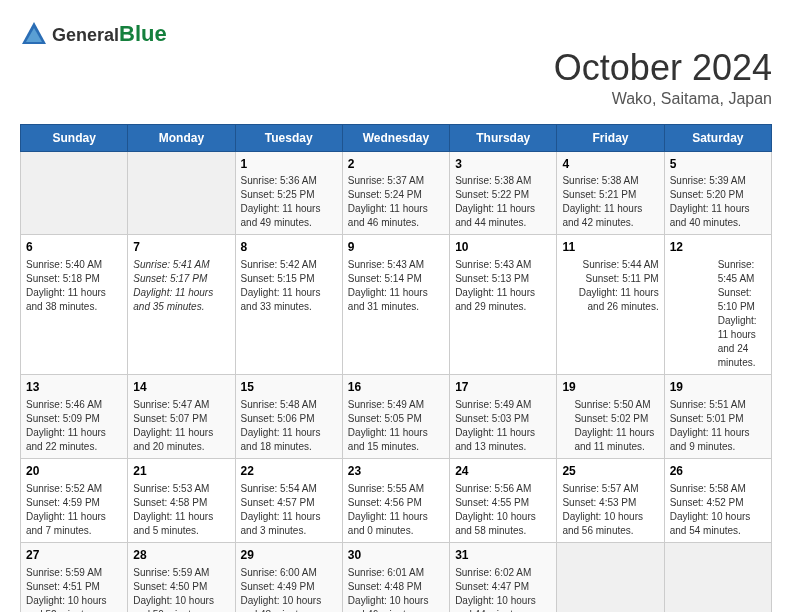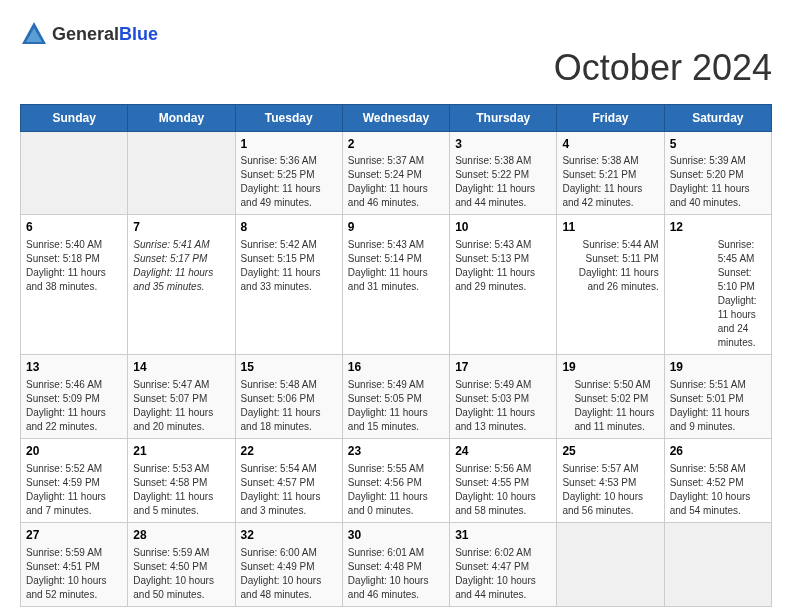--- a/index.html
+++ b/index.html
@@ -20,23 +20,23 @@
       display: flex;
       align-items: center;
       gap: 4px;
     }
     .logo-text-general {
       font-size: 18px;
       font-weight: bold;
       color: #333;
     }
     .logo-text-blue {
-      font-size: 18px;
+      font-size: 22px;
       font-weight: bold;
-      color: #1d4ed8;
+      color: #15803d;
     }
     .logo-icon {
       width: 28px;
       height: 28px;
     }
     .title-area {
       text-align: right;
     }
     .month-title {
       font-size: 36px;
@@ -98,20 +98,21 @@
     <svg class="logo-icon" viewBox="0 0 28 28" xmlns="http://www.w3.org/2000/svg">
       <polygon points="14,2 26,24 2,24" fill="#2a6db5"></polygon>
       <polygon points="14,8 22,22 6,22" fill="#5a9fd4"></polygon>
     </svg>
     <div>
       <span class="logo-text-general">General</span><span class="logo-text-blue">Blue</span>
     </div>
   </div>
   <div class="title-area">
     <div class="month-title">October 2024</div>
+    <div class="location">Wako, Saitama, Japan</div>
   </div>
 </div>
 
 <table>
   <thead>
     <tr>
     <th>Sunday</th>
         <th>Monday</th>
         <th>Tuesday</th>
         <th>Wednesday</th>
@@ -294,21 +295,21 @@
 Sunset: 4:51 PM
 Daylight: 10 hours and 52 minutes.</div>
         </td>
         <td>
           <span class="day-number">28</span>
           <div class="day-info" style="white-space: pre-line;">Sunrise: 5:59 AM
 Sunset: 4:50 PM
 Daylight: 10 hours and 50 minutes.</div>
         </td>
         <td>
-          <span class="day-number">32</span>
+          <span class="day-number">29</span>
           <div class="day-info" style="white-space: pre-line;">Sunrise: 6:00 AM
 Sunset: 4:49 PM
 Daylight: 10 hours and 48 minutes.</div>
         </td>
         <td>
           <span class="day-number">30</span>
           <div class="day-info" style="white-space: pre-line;">Sunrise: 6:01 AM
 Sunset: 4:48 PM
 Daylight: 10 hours and 46 minutes.</div>
         </td>

